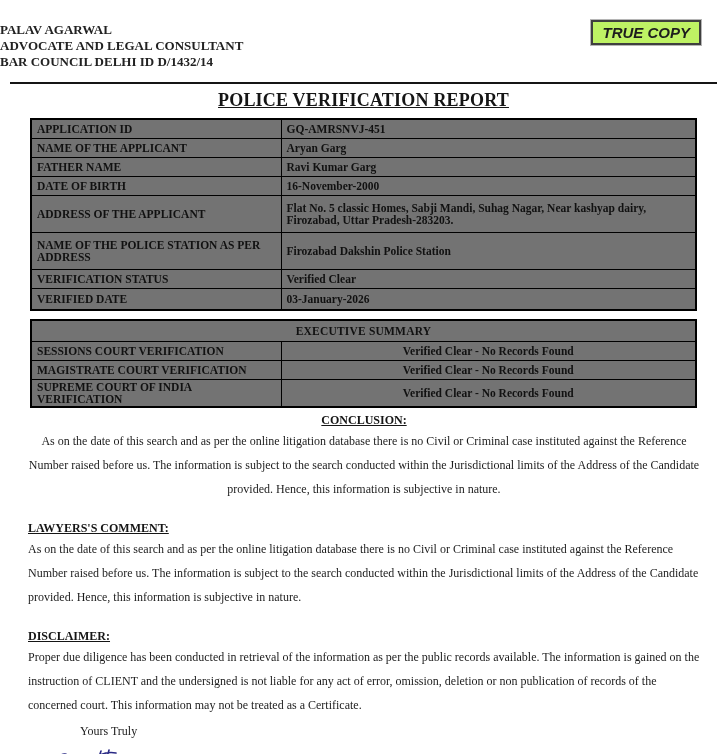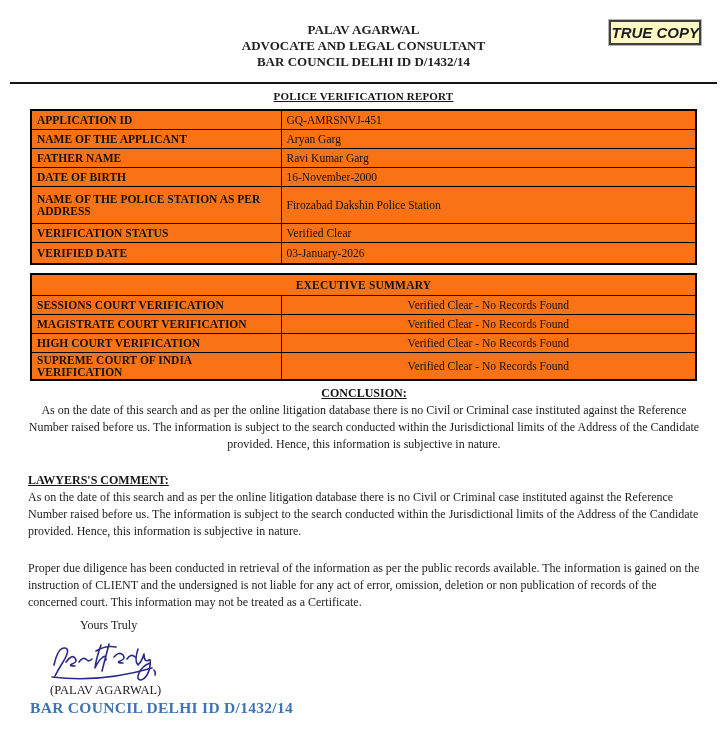--- a/index.html
+++ b/index.html
@@ -2,57 +2,57 @@
 <html><head>
 <meta charset="utf-8">
 <style>
   html,body{margin:0;padding:0;background:#ffffff;}
   body{
     width:727px;height:754px;overflow:hidden;
     font-family:"Liberation Serif","DejaVu Serif",serif;
     color:#111111;position:relative;
   }
   
-  .letterhead{padding-top:22px;text-align:center;line-height:16px;}
+  .letterhead{padding-top:22px;line-height:16px;}
   .letterhead .lh-line{font-weight:bold;font-size:13px;color:#222;}
   .stamp{
     position:absolute;top:20px;right:26px;
     border:2px solid #3f3f3f;box-shadow:0 0 0 1px #b5b5b5;
-    padding:2px 0;
+    padding:2px 9px;
     font-family:"Liberation Sans","DejaVu Sans",sans-serif;
     font-weight:bold;font-style:italic;font-size:15px;color:#1d1d1d;
-    background:#fef9c3;
+    background:#bef264;
   }
   .topline{border:none;border-top:2px solid #151515;margin:12px 10px 0 10px;}
   .report-title{
-    text-align:center;margin-top:6px;font-weight:bold;font-size:11px;
+    text-align:center;margin-top:6px;font-weight:bold;font-size:18px;
     text-decoration:underline;letter-spacing:.2px;color:#151515;
   }
   
-  table{border-collapse:collapse;table-layout:fixed;margin-left:30px;width:667px;background:#f97316;}
+  table{border-collapse:collapse;table-layout:fixed;margin-left:30px;width:667px;background:#737373;}
   .details-table{margin-top:7px;border:2px solid #000;}
   .summary-table{margin-top:8px;border:2px solid #000;}
   td,th{border:1px solid #000;padding:1px 5px;font-size:11.5px;vertical-align:middle;overflow:hidden;}
   .col-label{width:250px;}
   td.lbl{font-weight:bold;}
-  td.val{font-weight:normal;}
+  td.val{font-weight:bold;}
   .details-table tr.h19{height:19px;}
   .details-table tr.h37{height:37px;}
   .details-table tr.h22{height:22px;}
   .summary-table tr{height:19px;}
   .summary-table .sum-head{
     text-align:center;font-weight:bold;font-size:11.5px;height:18px;letter-spacing:.2px;
   }
   .summary-table td.val{text-align:center;}
   
   .text-section{margin:0 28px 0 28px;width:672px;}
   .sec-conclusion{margin-top:5px;text-align:center;}
   .sec-gap{margin-top:20px;}
   .sec-heading{font-weight:bold;font-size:12px;text-decoration:underline;line-height:15px;color:#151515;}
-  .sec-body{font-size:12px;line-height:17px;margin-top:1px;color:#1c1c1c;}
+  .sec-body{font-size:12px;line-height:24px;margin-top:1px;color:#1c1c1c;}
   
   .closing{margin:7px 0 0 80px;font-size:12px;color:#222;}
   .signature-wrap{margin:2px 0 0 46px;height:48px;}
   .signed-name{margin:0 0 0 50px;font-size:12.5px;color:#222;}
   .bar-id-blue{
     margin:1px 0 0 30px;font-weight:bold;font-size:15.5px;letter-spacing:.3px;
   }
 </style>
 </head>
 <body>
@@ -85,20 +85,24 @@
   </tr>
   <tr class="h19">
     <td class="lbl">FATHER NAME</td>
     <td class="val">Ravi Kumar Garg</td>
   </tr>
   <tr class="h19">
     <td class="lbl">DATE OF BIRTH</td>
     <td class="val">16-November-2000</td>
   </tr>
   <tr class="h37">
+    <td class="lbl">ADDRESS OF THE APPLICANT</td>
+    <td class="val">Flat No. 5 classic Homes, Sabji Mandi, Suhag Nagar, Near kashyap dairy, Firozabad, Uttar Pradesh-283203.</td>
+  </tr>
+  <tr class="h37">
     <td class="lbl">NAME OF THE POLICE STATION AS PER ADDRESS</td>
     <td class="val">Firozabad Dakshin Police Station</td>
   </tr>
   <tr class="h19">
     <td class="lbl">VERIFICATION STATUS</td>
     <td class="val">Verified Clear</td>
   </tr>
   <tr class="h22">
     <td class="lbl">VERIFIED DATE</td>
     <td class="val">03-January-2026</td>
@@ -117,41 +121,38 @@
   </tr>
   <tr>
     <td class="lbl">SESSIONS COURT VERIFICATION</td>
     <td class="val">Verified Clear - No Records Found</td>
   </tr>
   <tr>
     <td class="lbl">MAGISTRATE COURT VERIFICATION</td>
     <td class="val">Verified Clear - No Records Found</td>
   </tr>
   <tr>
-    <td class="lbl">HIGH COURT VERIFICATION</td>
-    <td class="val">Verified Clear - No Records Found</td>
-  </tr>
-  <tr>
     <td class="lbl">SUPREME COURT OF INDIA VERIFICATION</td>
     <td class="val">Verified Clear - No Records Found</td>
   </tr>
 </tbody>
   </table>
 
 <div class="text-section sec-conclusion">
   <div class="sec-heading">CONCLUSION:</div>
   <div class="sec-body">As on the date of this search and as per the online litigation database there is no Civil or Criminal case instituted against the Reference Number raised before us. The information is subject to the search conducted within the Jurisdictional limits of the Address of the Candidate provided. Hence, this information is subjective in nature.</div>
 </div>
 
 <div class="text-section sec-gap">
   <div class="sec-heading">LAWYERS'S COMMENT:</div>
   <div class="sec-body">As on the date of this search and as per the online litigation database there is no Civil or Criminal case instituted against the Reference Number raised before us. The information is subject to the search conducted within the Jurisdictional limits of the Address of the Candidate provided. Hence, this information is subjective in nature.</div>
 </div>
 
 <div class="text-section sec-gap">
+  <div class="sec-heading">DISCLAIMER:</div>
   <div class="sec-body">Proper due diligence has been conducted in retrieval of the information as per the public records available. The information is gained on the instruction of CLIENT and the undersigned is not liable for any act of error, omission, deletion or non publication of records of the concerned court. This information may not be treated as a Certificate.</div>
 </div>
 
 <div class="closing">Yours Truly</div>
 
 <div class="signature-wrap">
   <svg width="130" height="48" viewBox="0 0 130 48">
     <g fill="none" stroke-linecap="round" stroke-linejoin="round" stroke-width="1.6">
       <path d="M8,30 Q12,12 19,13 Q25,14 17,27 Q12,35 9,41 M20,27 Q26,19 29,23 Q32,27 26,29 Q22,31 29,31 M33,27 Q37,21 41,25 Q43,27 46,24" stroke="#2a2a85"></path>
       <path d="M55,10 Q50,24 49,33 Q52,26 57,22 Q60,20 60,25 M63,9 L56,36 M50,16 Q60,10 70,12" stroke="#2a2a85"></path>

